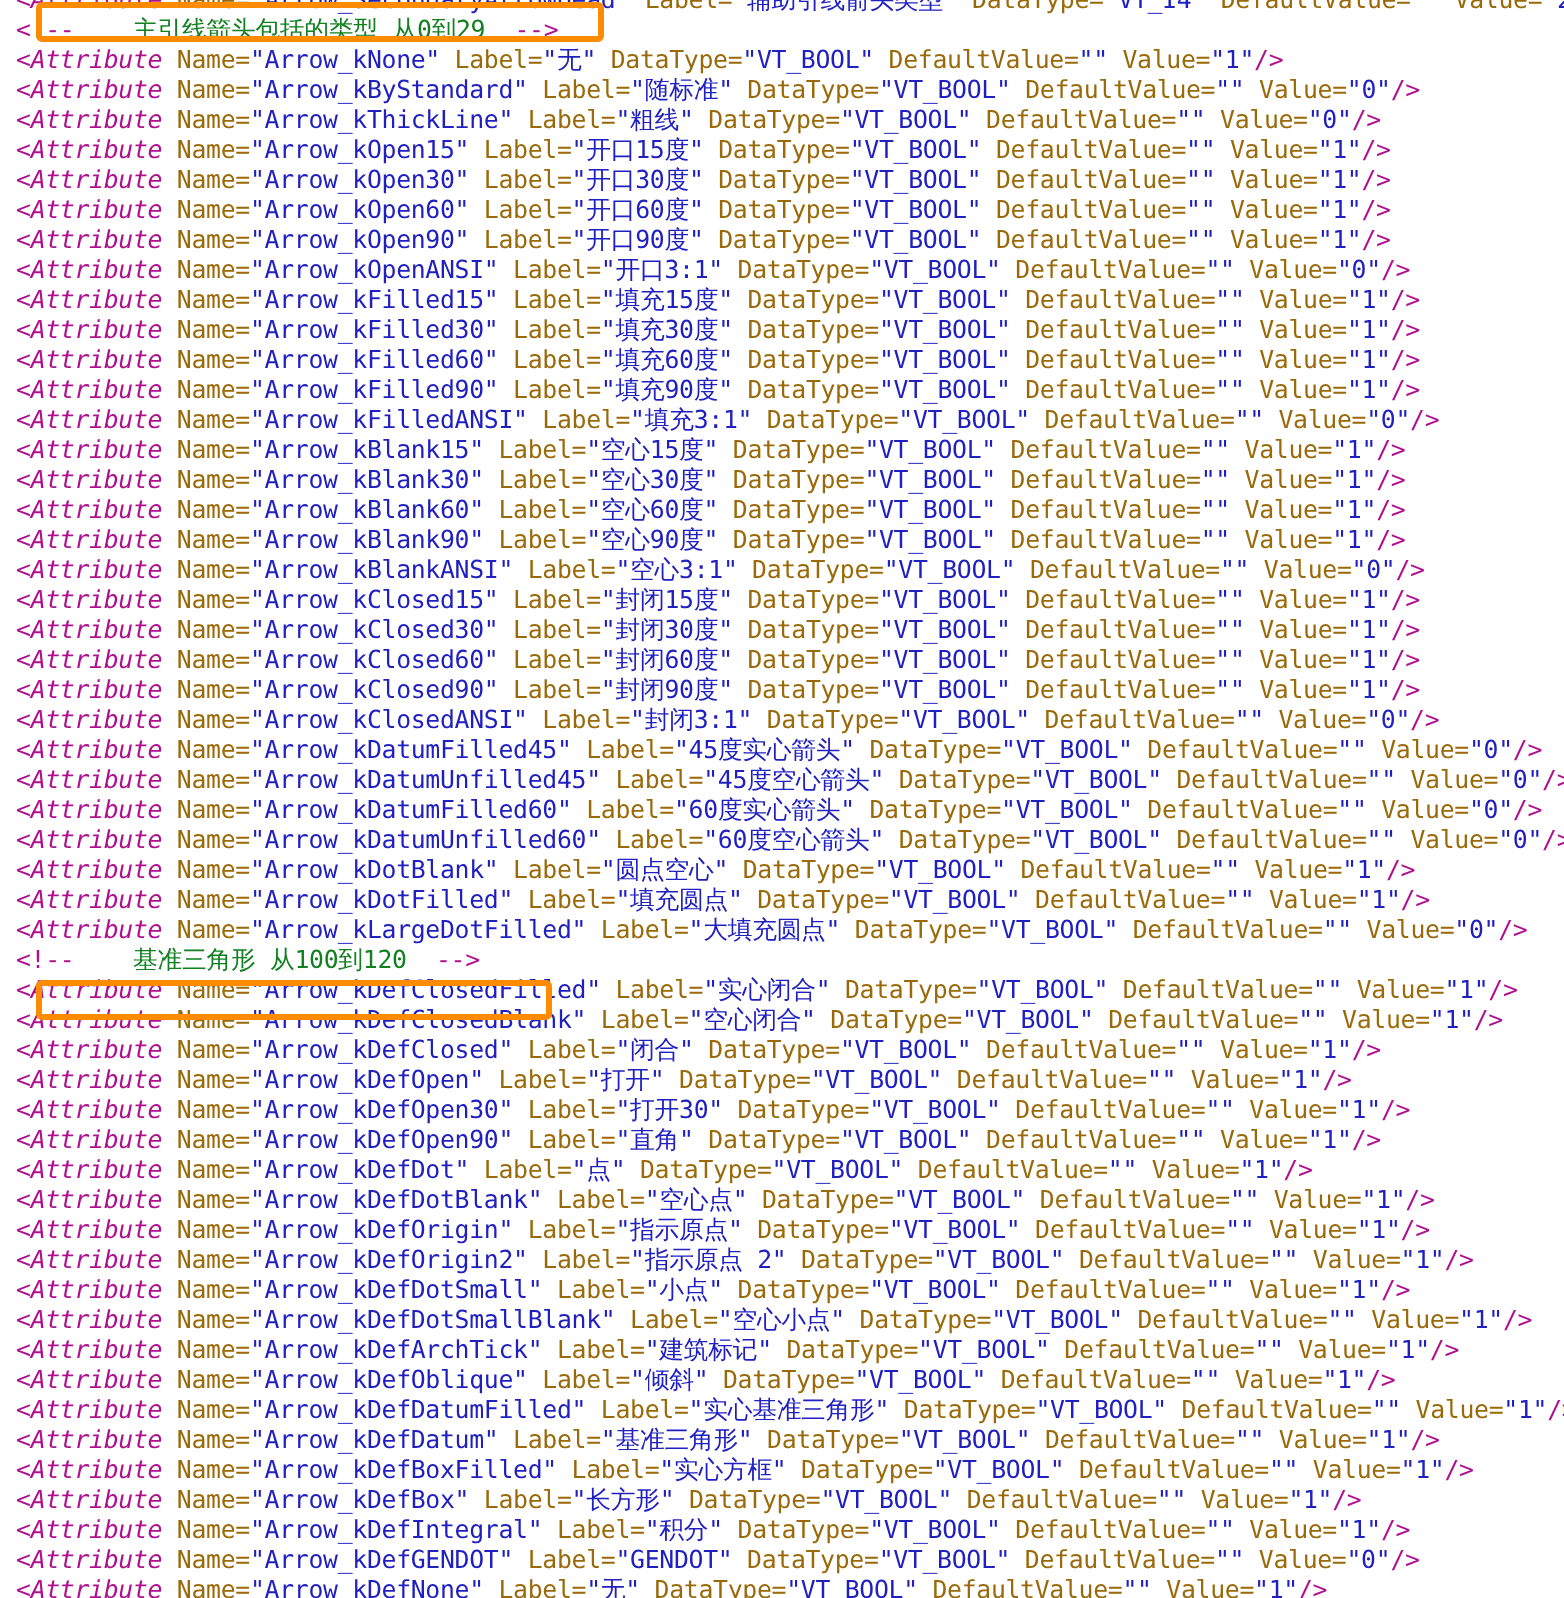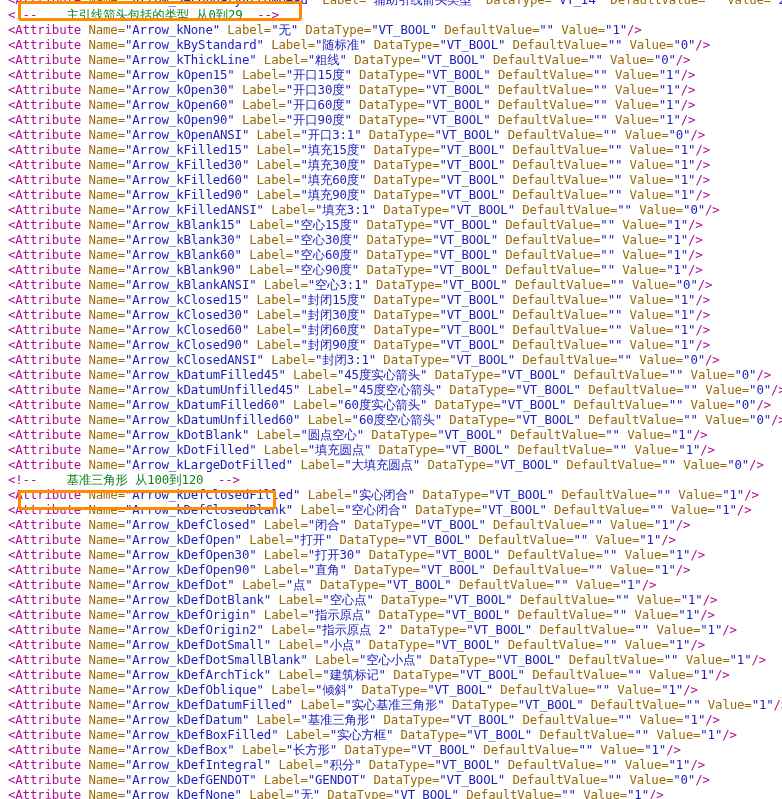--- a/index.html
+++ b/index.html
@@ -27,21 +27,21 @@
     height: 15px;
     line-height: 15px;
     white-space: pre;
     font-size: 12.4px;
     letter-spacing: -0.15px;
     padding-left: 8px;
     box-sizing: border-box;
   }
   
   .tk-punct   { color: #b01090; }   
-  .tk-tag     { color: #b01090; }   
+  .tk-tag     { color: #b01090; font-style: italic; }   
   .tk-attr    { color: #9a6a0a; }
   .tk-val     { color: #2020c0; }
 
   
   .comment-line .cmt-mark { color: #b01090; }
   .comment-line .cmt-text { color: #108020; }
 
   
   .hl {
     position: absolute;

